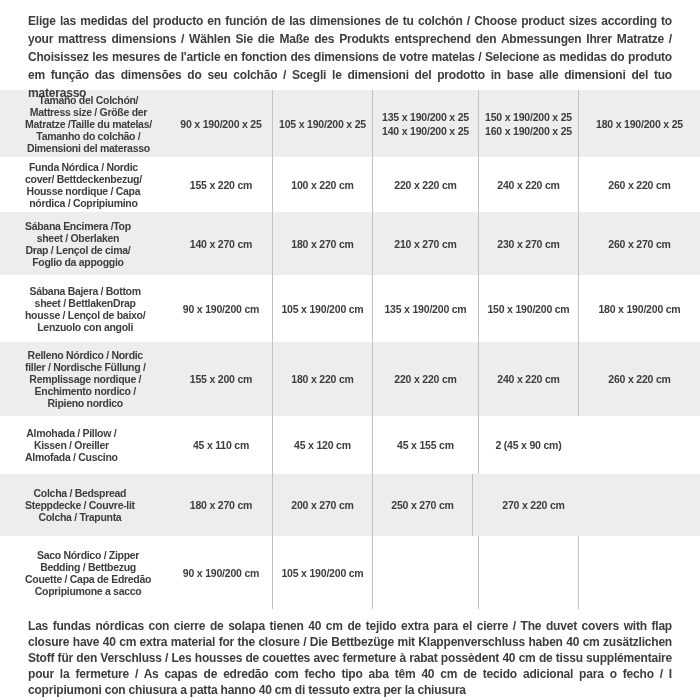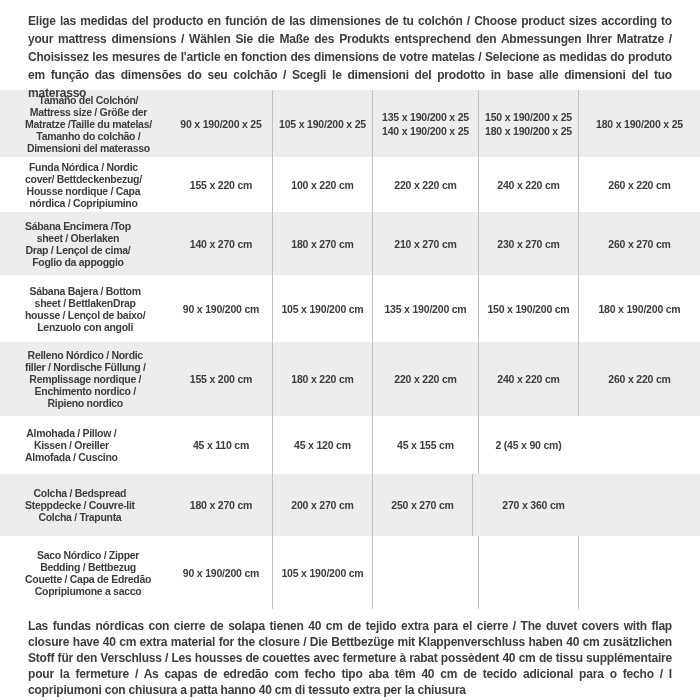--- a/index.html
+++ b/index.html
@@ -89,21 +89,21 @@
       <div class="cell label-cell">Tamaño del Colchón/
 Mattress size / Größe der
 Matratze /Taille du matelas/
 Tamanho do colchão /
 Dimensioni del materasso</div>
       <div class="cell data-cell c1">90 x 190/200 x 25</div>
       <div class="cell data-cell sep c2">105 x 190/200 x 25</div>
       <div class="cell data-cell sep c3">135 x 190/200 x 25
 140 x 190/200 x 25</div>
       <div class="cell data-cell sep c4">150 x 190/200 x 25
-180 x 190/200 x 25</div>
+160 x 190/200 x 25</div>
       <div class="cell data-cell sep c5">180 x 190/200 x 25</div>
     </div>
 
     <div class="t-row plain r2">
       <div class="cell label-cell">Funda Nórdica /  Nordic
 cover/ Bettdeckenbezug/
 Housse nordique  / Capa
 nórdica / Copripiumino</div>
       <div class="cell data-cell c1">155 x 220 cm</div>
       <div class="cell data-cell sep c2">100 x 220 cm</div>
@@ -159,21 +159,21 @@
       <div class="cell data-cell sep c4">2 (45 x 90 cm)</div>
     </div>
 
     <div class="t-row stripe r7">
       <div class="cell label-cell">Colcha / Bedspread
 Steppdecke / Couvre-lit
 Colcha / Trapunta</div>
       <div class="cell data-cell c1">180 x 270 cm</div>
       <div class="cell data-cell sep c2">200 x 270 cm</div>
       <div class="cell data-cell sep c4">250 x 270 cm</div>
-      <div class="cell data-cell sep c5">270 x 360 cm</div>
+      <div class="cell data-cell sep c5">270 x 220 cm</div>
     </div>
 
     <div class="t-row plain r8">
       <div class="cell label-cell">Saco Nórdico / Zipper
 Bedding / Bettbezug
 Couette  / Capa de Edredão
 Copripiumone a sacco</div>
       <div class="cell data-cell c1">90 x 190/200 cm</div>
       <div class="cell data-cell sep c2">105 x 190/200 cm</div>
       <div class="cell data-cell sep c3"></div>

